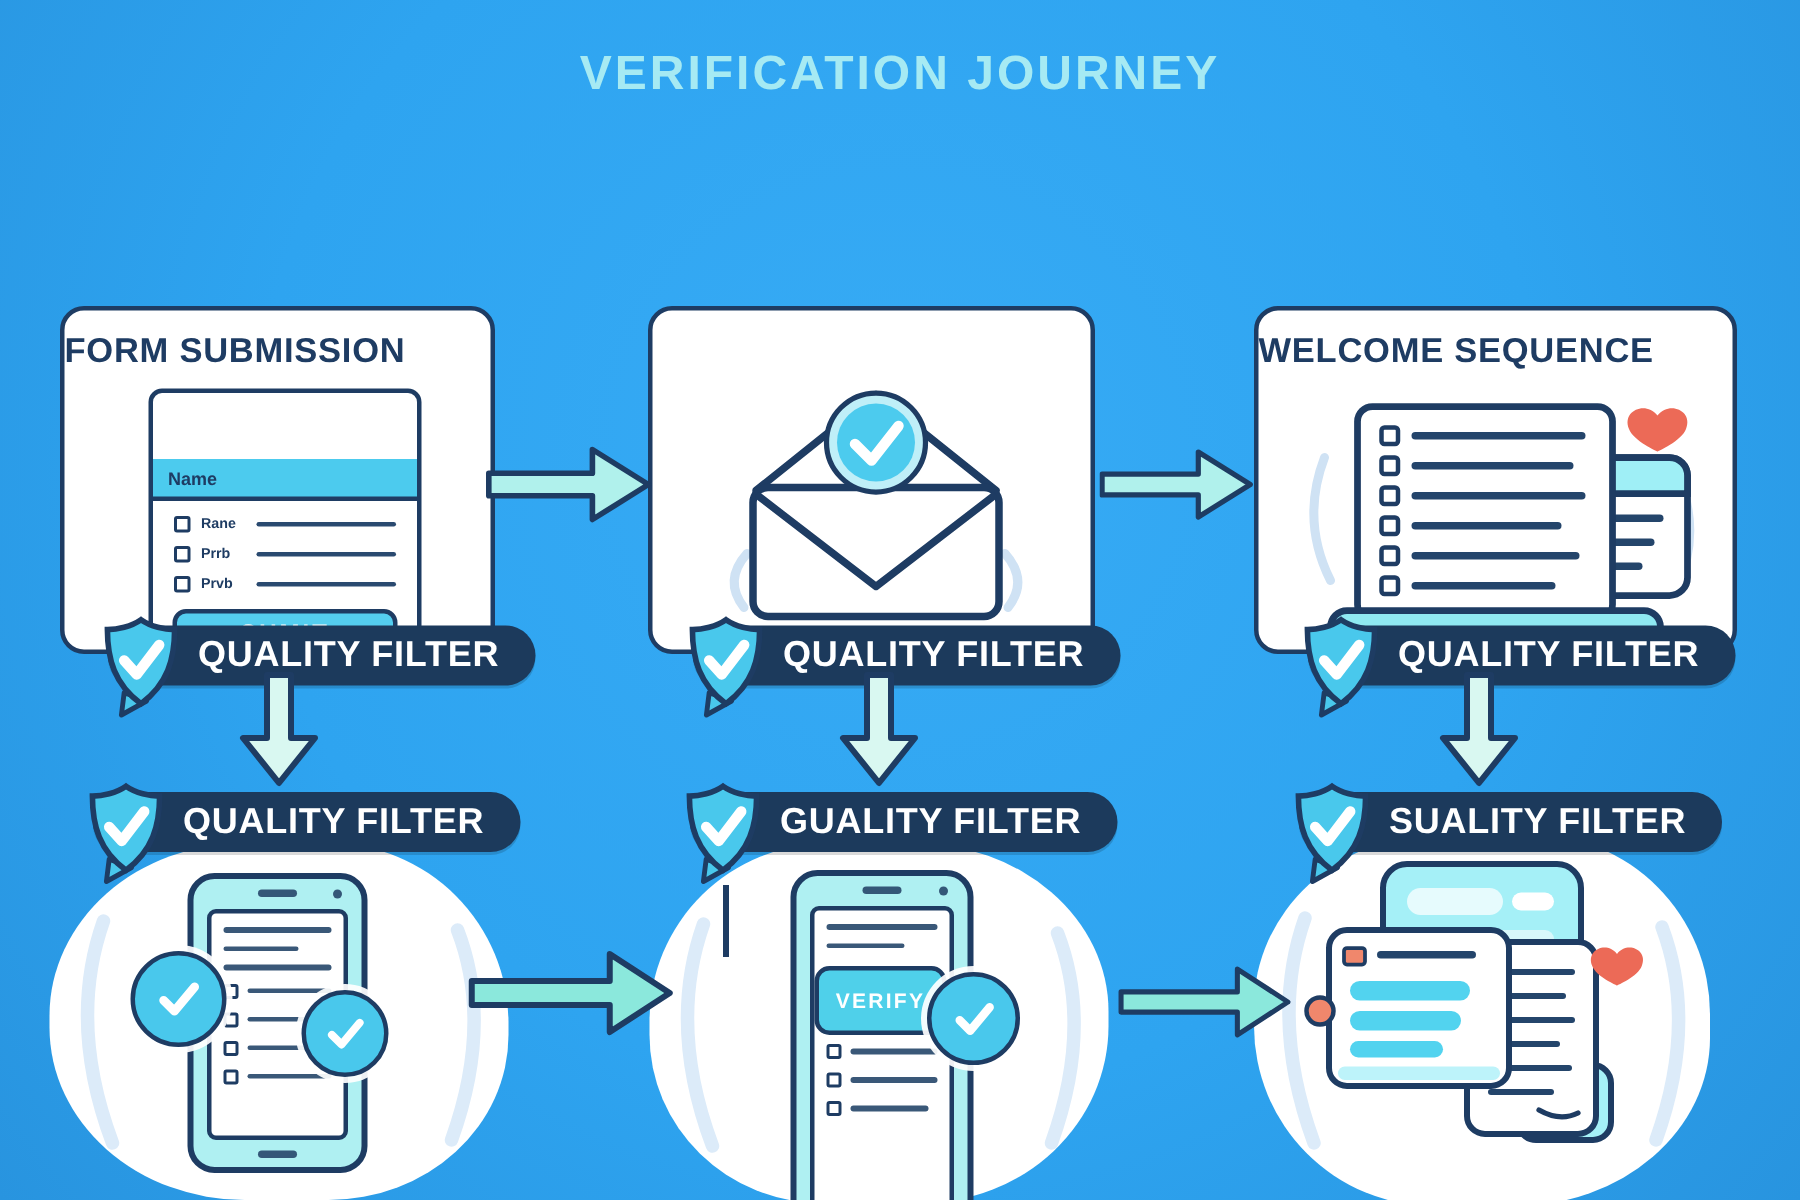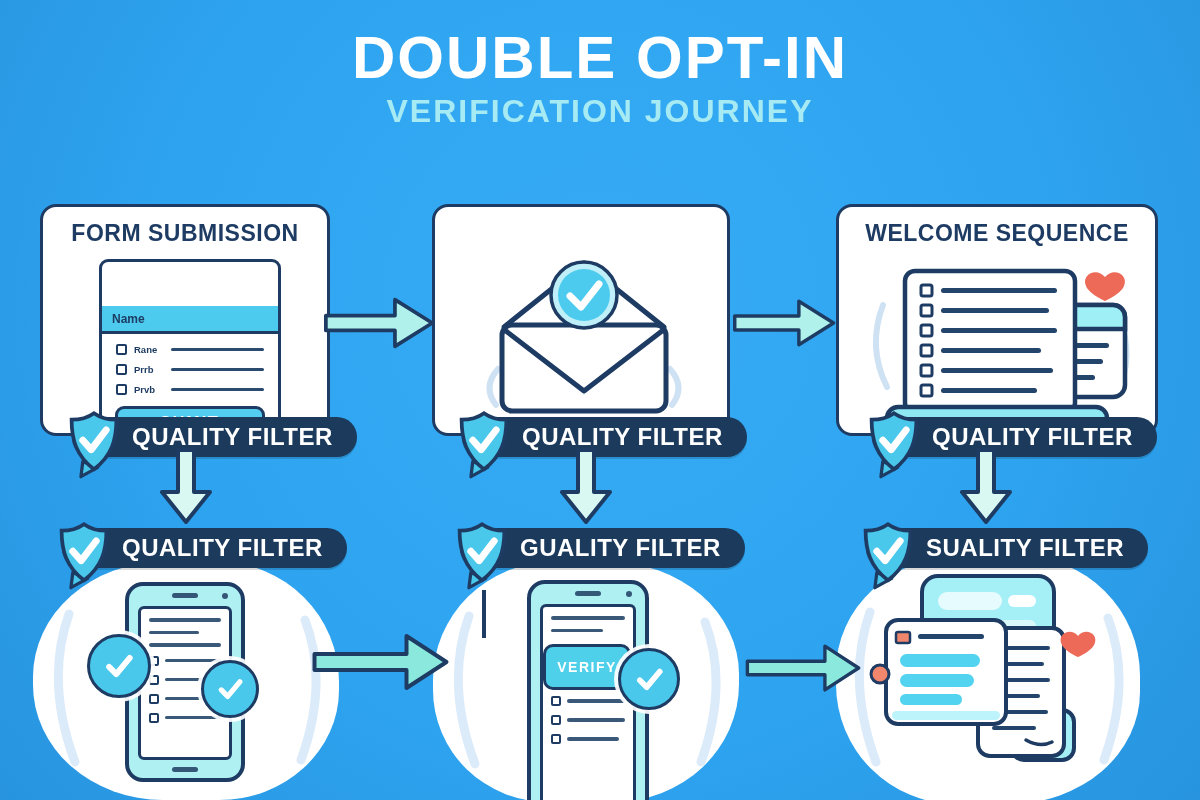--- a/index.html
+++ b/index.html
@@ -17,21 +17,21 @@
   .title-wrap{position:absolute; top:26px; left:0; width:100%; text-align:center;}
   .title-line1{font-size:60px; font-weight:800; color:#fff; letter-spacing:2px; line-height:1.05;}
   .title-line2{font-size:32px; font-weight:800; color:var(--subtitle); letter-spacing:2px; margin-top:4px;}
 
   
   .card{position:absolute; top:204px; height:232px; background:#fff;
     border:3.5px solid var(--navy); border-radius:16px;}
   .card1{left:40px; width:290px;}
   .card2{left:432px; width:298px;}
   .card3{left:836px; width:322px;}
-  .card-title{margin-top:13px; text-align:center; font-size:23px; font-weight:800;
+  .card-title{margin-top:13px; font-size:23px; font-weight:800;
     color:var(--navy); letter-spacing:.5px;}
 
   
   .form-box{position:absolute; left:56px; top:52px; width:182px;
     border:3px solid var(--navy); border-radius:9px; background:#fff; overflow:hidden;}
   .form-header{height:28px; background:var(--cyan); border-bottom:3px solid var(--navy);
     display:flex; align-items:center; padding-left:10px; font-size:12px; font-weight:800; color:var(--navy);margin-top:44px;}
   .form-rows{padding:10px 14px 4px 14px; display:flex; flex-direction:column; gap:9px;}
   .form-row{display:flex; align-items:center; gap:7px;}
   .fchk{width:11px; height:11px; border:2.5px solid var(--navy); border-radius:2px; flex:none;}
@@ -101,21 +101,20 @@
   .chk1a{left:54px; top:72px; width:64px; height:64px;}
   .chk1b{left:168px; top:98px; width:58px; height:58px;}
   .chk2{left:185px; top:86px; width:62px; height:62px;}
 </style>
 </head>
 <body>
 
 <div class="canvas">
 
   <div class="title-wrap">
-    <div class="title-line1">DOUBLE OPT-IN</div>
     <div class="title-line2">VERIFICATION JOURNEY</div>
   </div>
 
   <section class="card card1">
     <h2 class="card-title">FORM SUBMISSION</h2>
     <div class="form-box">
       <div class="form-header">
         <span>Name</span>
       </div>
       <div class="form-rows">

